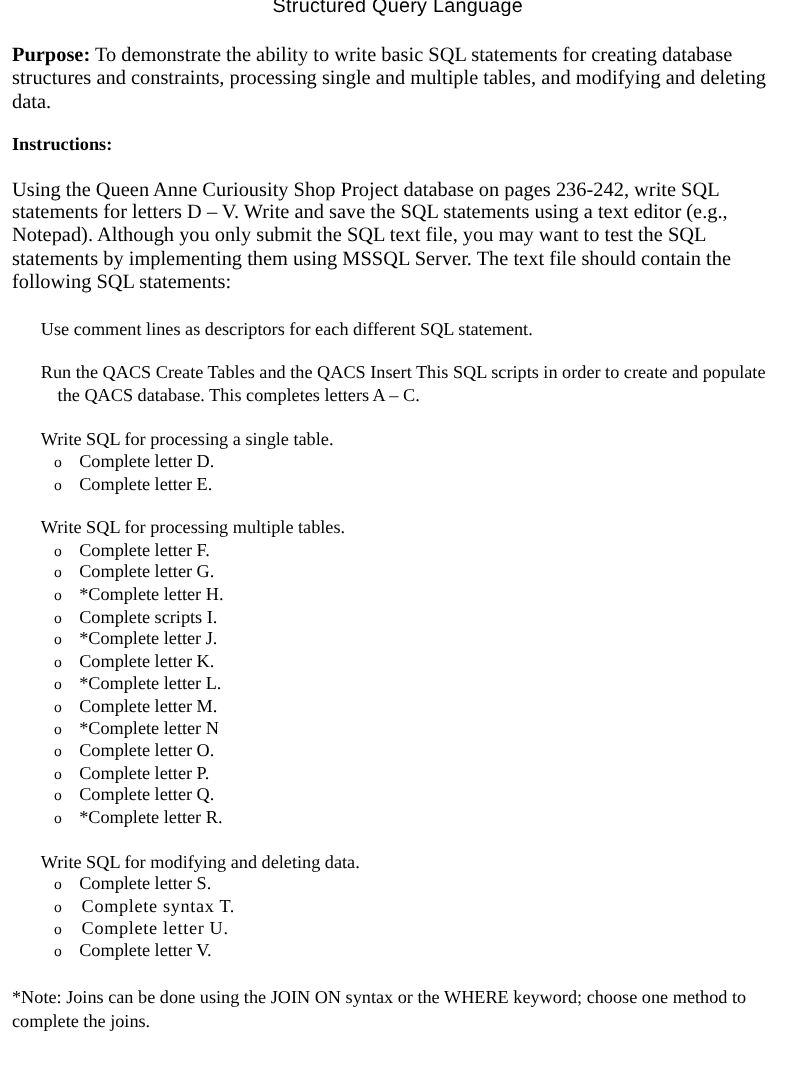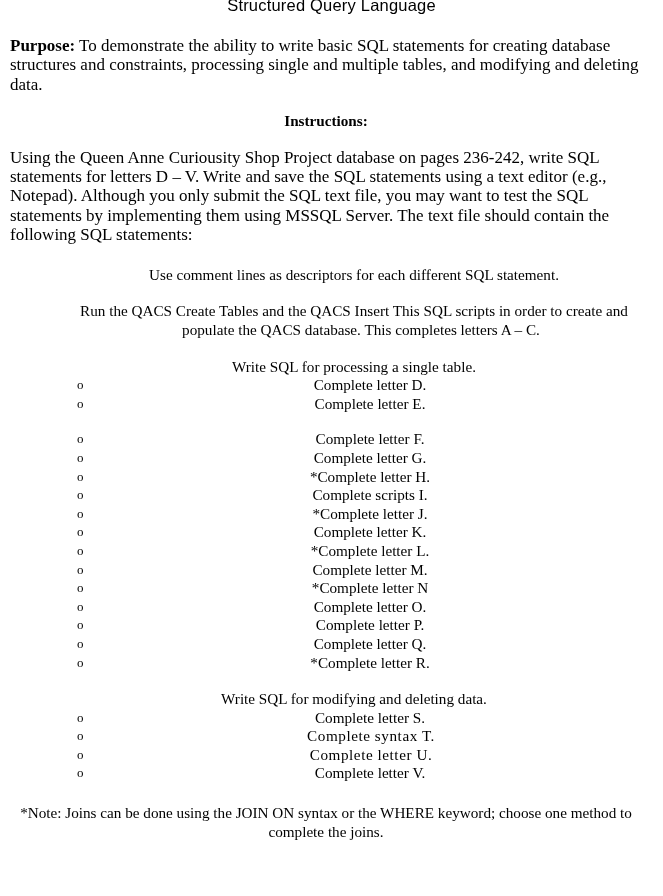--- a/index.html
+++ b/index.html
@@ -43,21 +43,20 @@
   }
   
   .body-area {
     position: absolute;
     top: 36px;
     left: 10px;
     width: 632px;
   }
   p, div.block {
     margin: 0;
-    text-align: center;
   }
   .para {
     font-size: 17px;
     line-height: 19.4px;
     text-align: left;
     margin-bottom: 0;
   }
   .purpose-label {
     font-weight: bold;
   }
@@ -65,21 +64,21 @@
   .gap-lg { height: 20px; }
 
   .instructions-head {
     font-size: 15.2px;
     line-height: 19.4px;
     font-weight: bold;
   }
 
   
   .indent {
-    margin-left: 56px;
+    margin-left: 24px;
     font-size: 15.2px;
     line-height: 19.4px;
   }
   .indent .hanging {
     padding-left: 14px;
     text-indent: -14px;
   }
   .group-head {
     font-size: 15.2px;
     line-height: 19.4px;
@@ -149,20 +148,21 @@
       <div class="block">
         <p class="group-head">Write SQL for processing a single table.</p>
         <ul class="bullets">
           <li><span class="marker">o</span><span>Complete letter D.</span></li>
           <li><span class="marker">o</span><span>Complete letter E.</span></li>
         </ul>
       </div>
       <div class="gap-md"></div>
 
       <div class="block">
+        <p class="group-head">Write SQL for processing multiple tables.</p>
         <ul class="bullets">
           <li><span class="marker">o</span><span>Complete letter F.</span></li>
           <li><span class="marker">o</span><span>Complete letter G.</span></li>
           <li><span class="marker">o</span><span>*Complete letter H.</span></li>
           <li><span class="marker">o</span><span>Complete scripts I.</span></li>
           <li><span class="marker">o</span><span>*Complete letter J.</span></li>
           <li><span class="marker">o</span><span>Complete letter K.</span></li>
           <li><span class="marker">o</span><span>*Complete letter L.</span></li>
           <li><span class="marker">o</span><span>Complete letter M.</span></li>
           <li><span class="marker">o</span><span>*Complete letter N</span></li>

